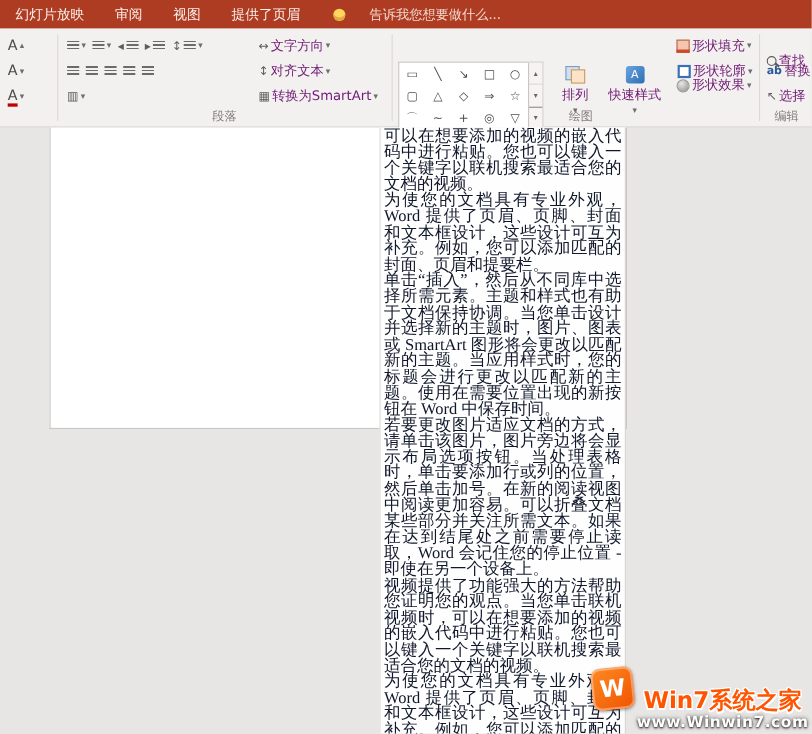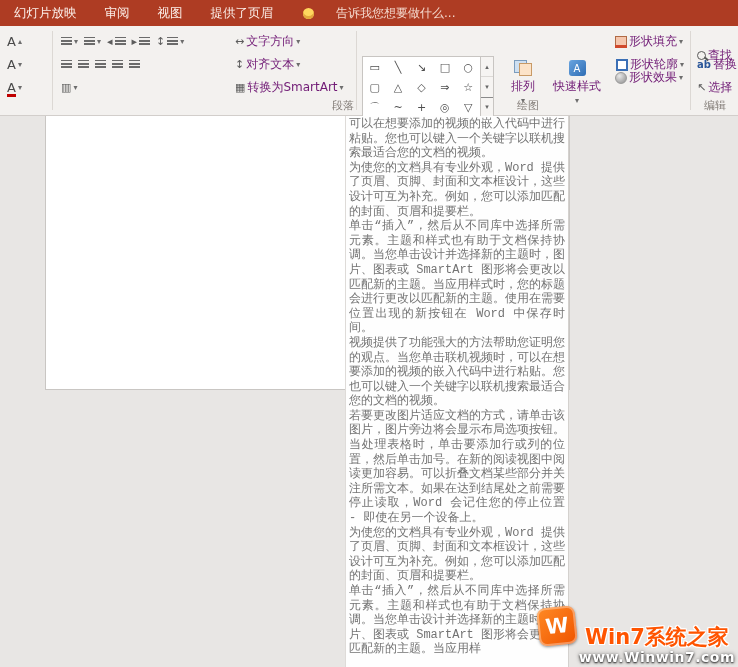--- a/index.html
+++ b/index.html
@@ -110,23 +110,23 @@
   .slide {
     position: absolute; left: 45px; top: 0; width: 525px; height: 274px;
     background: #fff; border: 1px solid #c9c6c3; border-top: none;
   }
   .textbox {
     position: absolute; left: 345px; top: 0; width: 224px; bottom: 0;
     background: #fefefe; border-left: 1px solid #dedbd8; border-right: 1px solid #d4d1ce;
     padding: 1px 3px 0 3px; overflow: hidden;
   }
   .textbox p {
-    font-size: 12px; line-height: 14.6px; color: #737373;
+    font-size: 15px; line-height: 14.6px; color: #0f172a;
     text-align: justify; text-justify: inter-ideograph;
-    font-family: Liberation Mono, monospace;
+    font-family: Liberation Serif, serif;
   }
 
   
   .watermark {
     position: absolute; right: 3px; bottom: 2px; z-index: 10;
     display: flex; align-items: center; gap: 3px;
   }
   .wm-logo {
     width: 38px; height: 38px; border-radius: 8px;
     background: linear-gradient(140deg, #ff8a24, #ef5400);
@@ -244,21 +244,21 @@
         <span class="car">▾</span>
       </span>
     </div>
     <div class="rrow" style="left:232px; top:51px;">
       <span class="rbtn">
         <span class="gly">▦</span>
         <span class="lab">转换为SmartArt</span>
         <span class="car">▾</span>
       </span>
     </div>
-    <div class="grp-label" style="left:54px; width:300px;text-align:right;">段落</div>
+    <div class="grp-label" style="left:54px; width:300px;">段落</div>
   </div>
 
   <div class="vdiv" style="left:356px;"></div>
 
   <div>
     <div class="gallery">
       <div class="gal-cells">
         <span class="cell">▭</span>
         <span class="cell">╲</span>
         <span class="cell">↘</span>
@@ -341,22 +341,22 @@
     <div class="grp-label" style="left:692px; width:46px;">编辑</div>
   </div>
 </div>
 
 <div class="content">
   <div class="slide"></div>
   <div class="textbox">
     <p>可以在想要添加的视频的嵌入代码中进行粘贴。您也可以键入一个关键字以联机搜索最适合您的文档的视频。</p>
     <p>为使您的文档具有专业外观，Word 提供了页眉、页脚、封面和文本框设计，这些设计可互为补充。例如，您可以添加匹配的封面、页眉和提要栏。</p>
     <p>单击“插入”，然后从不同库中选择所需元素。主题和样式也有助于文档保持协调。当您单击设计并选择新的主题时，图片、图表或 SmartArt 图形将会更改以匹配新的主题。当应用样式时，您的标题会进行更改以匹配新的主题。使用在需要位置出现的新按钮在 Word 中保存时间。</p>
+    <p>若要更改图片适应文档的方式，请单击该图片，图片旁边将会显示布局选项按钮。当处理表格时，单击要添加行或列的位置，然后单击加号。在新的阅读视图中阅读更加容易。可以折叠文档某些部分并关注所需文本。如果在达到结尾处之前需要停止读取，Word 会记住您的停止位置 - 即使在另一个设备上。</p>
     <p>视频提供了功能强大的方法帮助您证明您的观点。当您单击联机视频时，可以在想要添加的视频的嵌入代码中进行粘贴。您也可以键入一个关键字以联机搜索最适合您的文档的视频。</p>
-    <p>若要更改图片适应文档的方式，请单击该图片，图片旁边将会显示布局选项按钮。当处理表格时，单击要添加行或列的位置，然后单击加号。在新的阅读视图中阅读更加容易。可以折叠文档某些部分并关注所需文本。如果在达到结尾处之前需要停止读取，Word 会记住您的停止位置 - 即使在另一个设备上。</p>
     <p>为使您的文档具有专业外观，Word 提供了页眉、页脚、封面和文本框设计，这些设计可互为补充。例如，您可以添加匹配的封面、页眉和提要栏。</p>
     <p>单击“插入”，然后从不同库中选择所需元素。主题和样式也有助于文档保持协调。当您单击设计并选择新的主题时，图片、图表或 SmartArt 图形将会更改以匹配新的主题。当应用样</p>
   </div>
 </div>
 
 <div class="watermark">
   <div class="wm-logo">W</div>
   <div class="wm-col">
     <span class="wm-title">Win7系统之家</span>
     <span class="wm-url">www.Winwin7.com</span>

